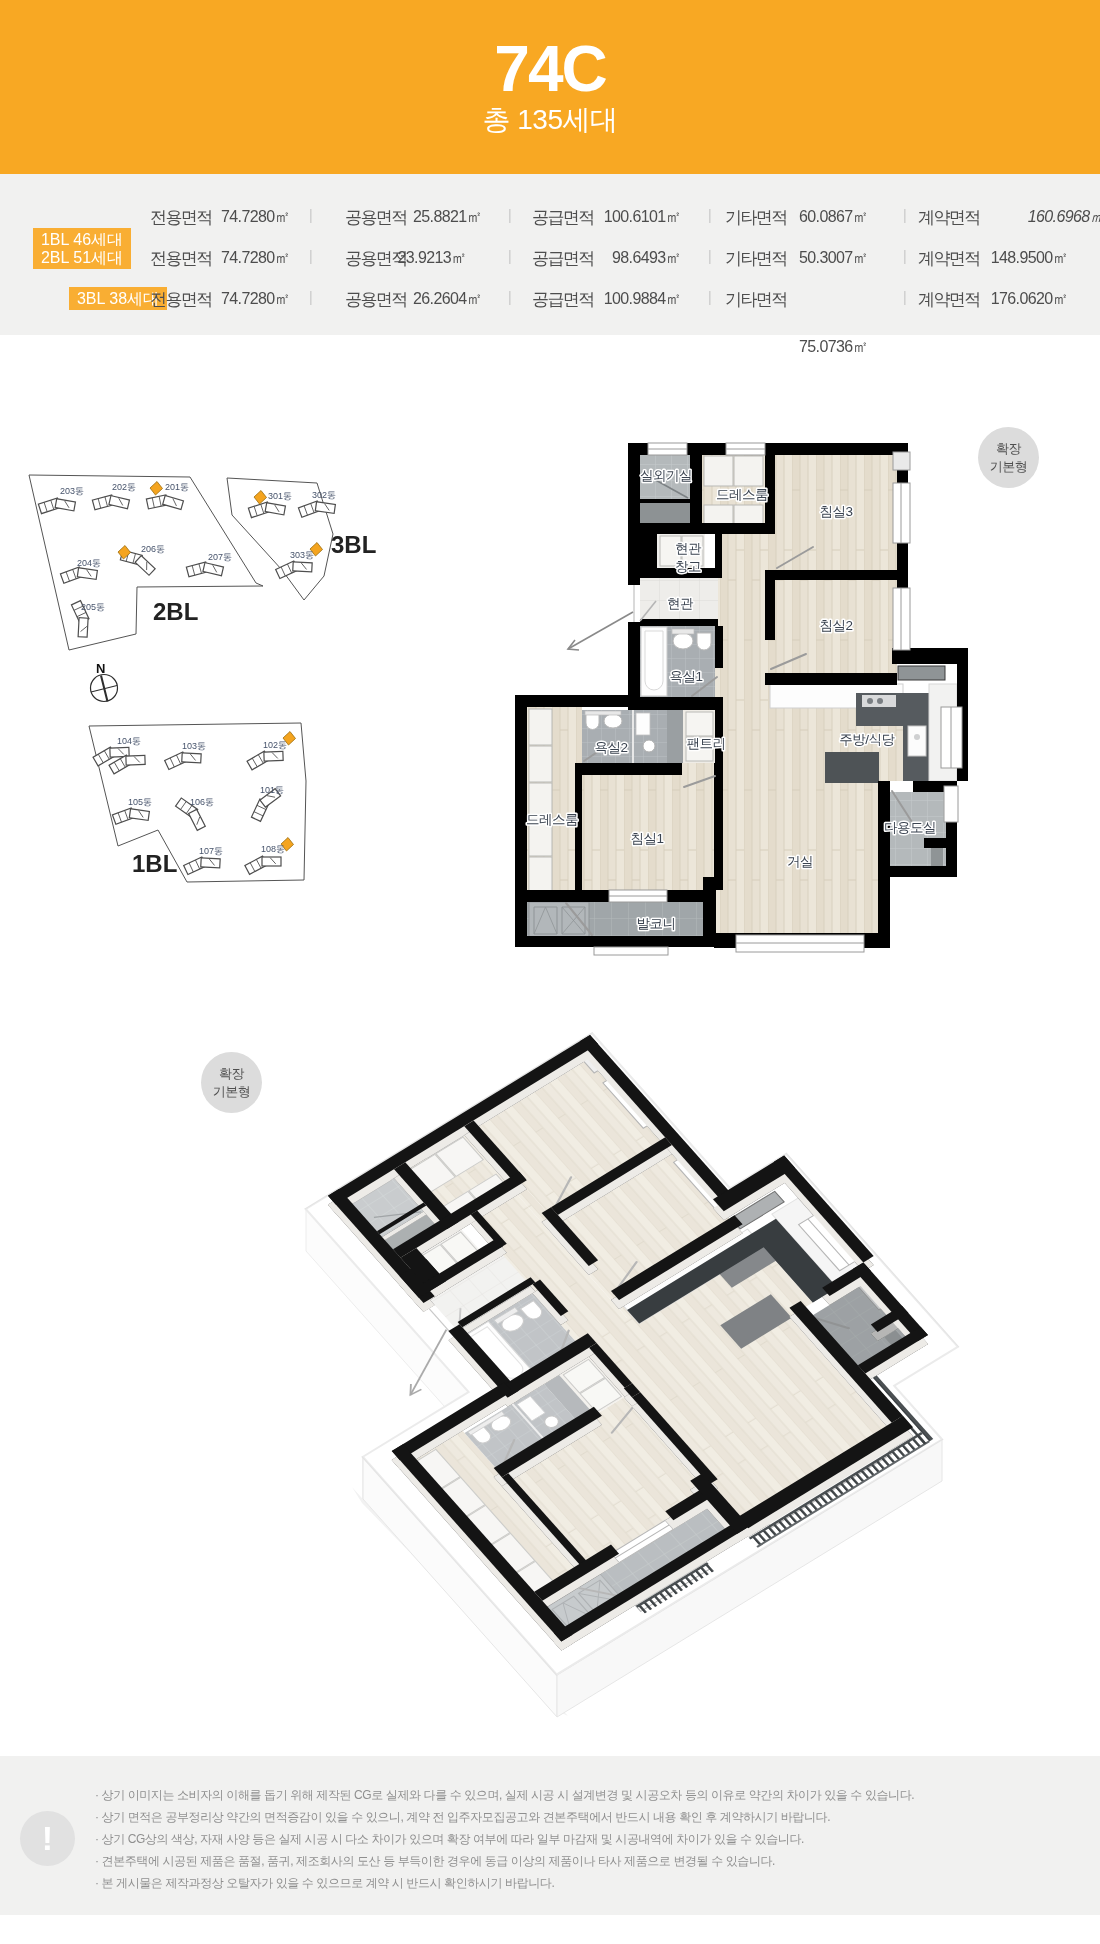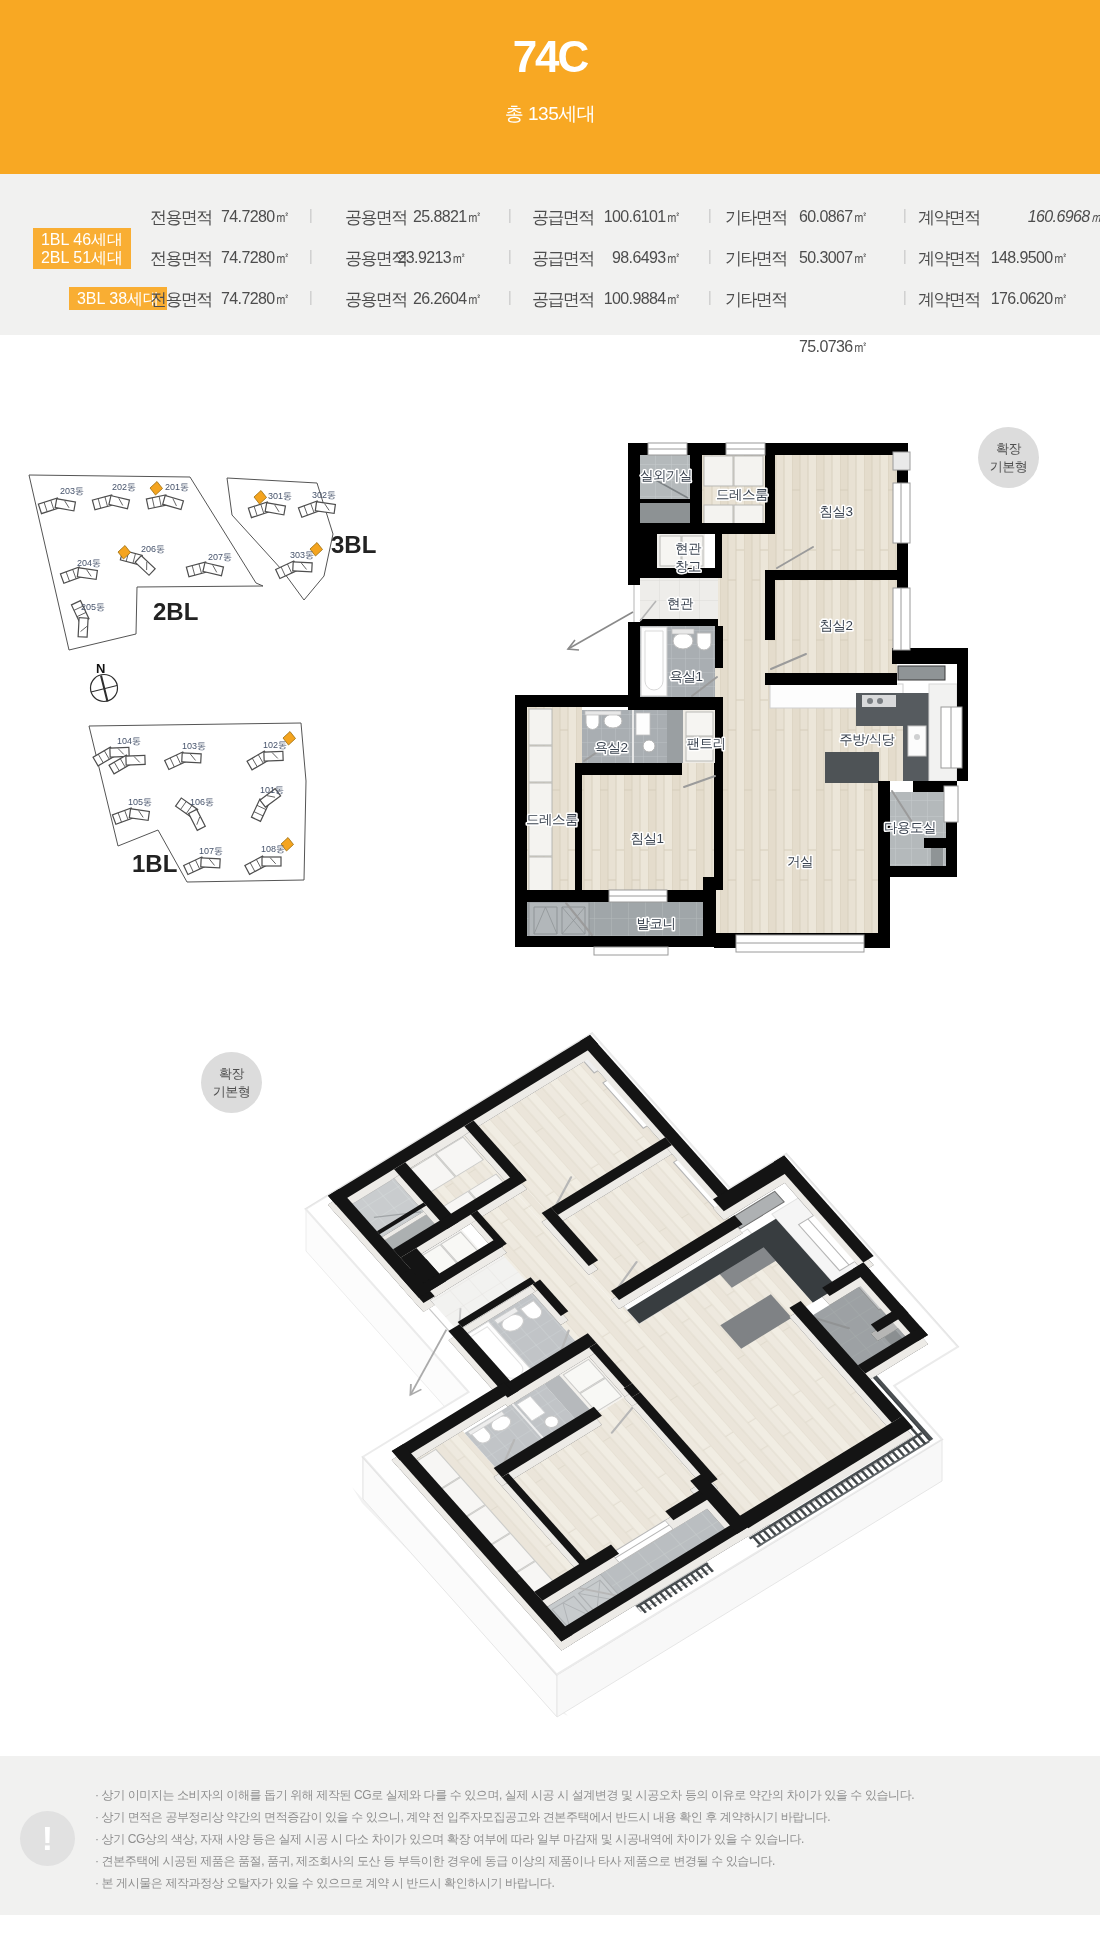--- a/index.html
+++ b/index.html
@@ -3,23 +3,23 @@
 <meta charset="utf-8">
 <title>74C</title>
 <style>
   html,body{margin:0;padding:0;}
   body{width:1100px;height:1944px;position:relative;background:#ffffff;
        font-family:"Liberation Sans",sans-serif;overflow:hidden;}
   .abs{position:absolute;}
   
   .hd{position:absolute;left:0;top:0;width:1100px;height:174px;background:#f8a823;}
   .hd .t1{position:absolute;left:0;top:32px;width:1100px;text-align:center;
-          color:#fff;font-size:44px;font-weight:bold;letter-spacing:-2px;}
+          color:#fff;font-size:64px;font-weight:bold;letter-spacing:-2px;}
   .hd .t2{position:absolute;left:0;top:101px;width:1100px;text-align:center;
-          color:#fff;font-size:19px;letter-spacing:-0.5px;}
+          color:#fff;font-size:28px;letter-spacing:-0.5px;}
   
   .specs{position:absolute;left:0;top:174px;width:1100px;height:161px;background:#f1f1f0;}
   .badge{position:absolute;left:33px;width:98px;height:23px;background:#f9ae33;
          color:#fff;font-size:16px;text-align:center;line-height:23px;}
   .sl{position:absolute;font-size:17px;letter-spacing:-1.6px;color:#4d4d4d;white-space:nowrap;}
   .sv{position:absolute;font-size:16px;letter-spacing:-0.6px;color:#4d4d4d;white-space:nowrap;text-align:right;}
   .dv{position:absolute;font-size:14px;color:#c8c8c8;}
   
   .cir{position:absolute;width:61px;height:61px;border-radius:50%;background:#dcdcdc;
        color:#4f4f4f;font-size:13px;letter-spacing:-0.5px;text-align:center;line-height:17.5px;

